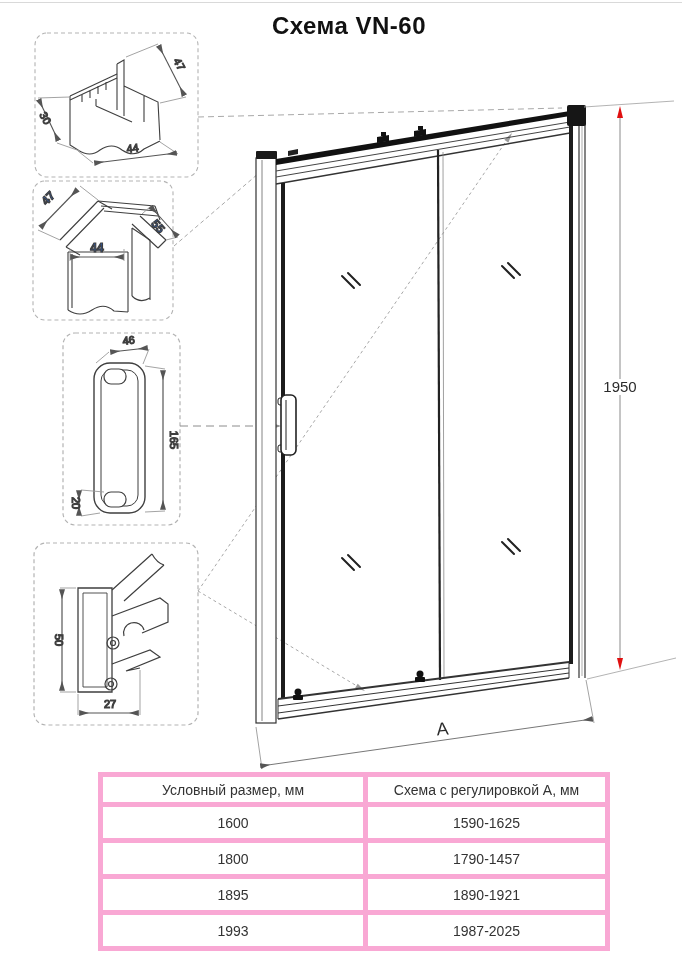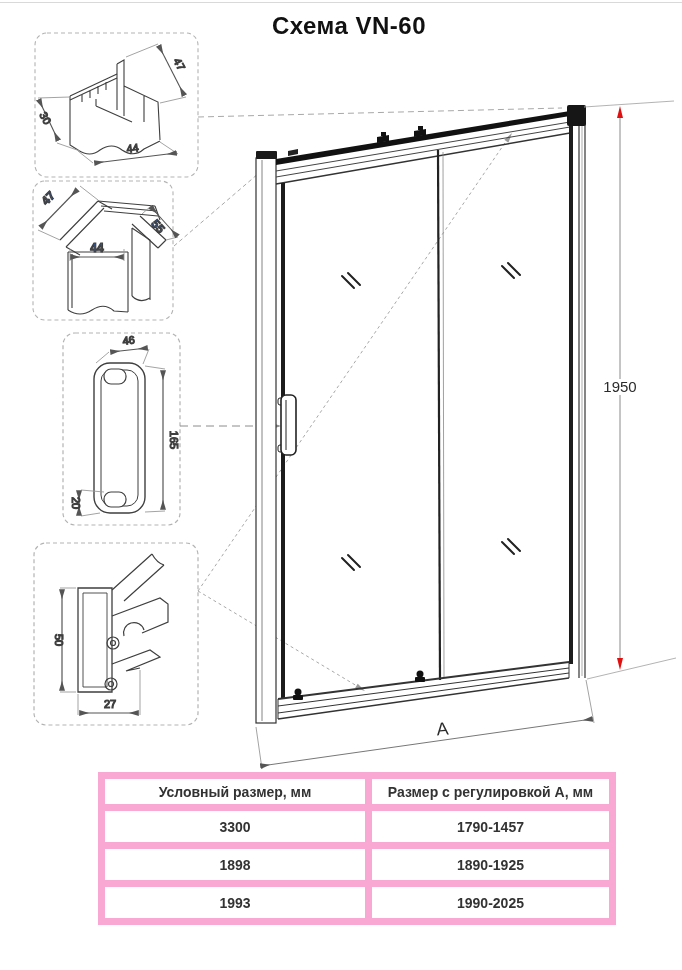--- a/index.html
+++ b/index.html
@@ -10,22 +10,22 @@
          transform:translateX(8px);}
   #topline{position:absolute;top:2px;left:0;width:682px;height:1px;background:#d9d9d9;}
   svg{position:absolute;top:0;left:0;}
   svg text{font-family:"Liberation Sans", sans-serif;}
   .dim{font-size:11px;fill:#3a3a3a;}
   .dimblue{font-size:12px;fill:#2e5aa8;font-weight:bold;}
   .dimbig{font-size:15px;fill:#2b2b2b;}
   .dimA{font-size:18px;fill:#2b2b2b;}
   #sizetable{position:absolute;left:98px;top:772px;width:497px;border-collapse:collapse;
              table-layout:fixed;font-size:14px;color:#333;}
-  #sizetable td{border:7px solid #f9a8d4;text-align:center;vertical-align:middle;
-                height:31px;padding:0;font-weight:bold;}
+  #sizetable td{border:5px solid #f9a8d4;text-align:center;vertical-align:middle;
+                height:31px;padding:0;}
   #sizetable tr.hdr td{height:25px;}
   .c1{width:260px;} .c2{width:237px;}
 </style>
 </head>
 <body>
 
 <div id="page">
   <div id="topline"></div>
   <div id="title">Схема VN-60</div>
 
@@ -233,29 +233,33 @@
       <line x1="586" y1="680" x2="594" y2="723" stroke="#999" stroke-width="0.9"></line>
       <line x1="261" y1="766" x2="592" y2="719" stroke="#777" stroke-width="1" marker-start="url(#ma)" marker-end="url(#ma)"></line>
       <text class="dimA" x="443" y="735" text-anchor="middle" transform="rotate(-5 443 735)">A</text>
     </g>
   </svg>
 
   <table id="sizetable">
     <tbody>
       <tr class="hdr">
         <td class="c1">Условный размер, мм</td>
-        <td class="c2">Размер с регулировкой А, мм</td>
-      </tr>
-      <tr>
-        <td>3300</td>
+        <td class="c2">Схема с регулировкой А, мм</td>
+      </tr>
+      <tr>
+        <td>1600</td>
+        <td>1590-1625</td>
+      </tr>
+      <tr>
+        <td>1800</td>
         <td>1790-1457</td>
       </tr>
       <tr>
-        <td>1898</td>
-        <td>1890-1925</td>
+        <td>1895</td>
+        <td>1890-1921</td>
       </tr>
       <tr>
         <td>1993</td>
-        <td>1990-2025</td>
+        <td>1987-2025</td>
       </tr>
     </tbody>
   </table>
 </div>
 
 </body></html>

